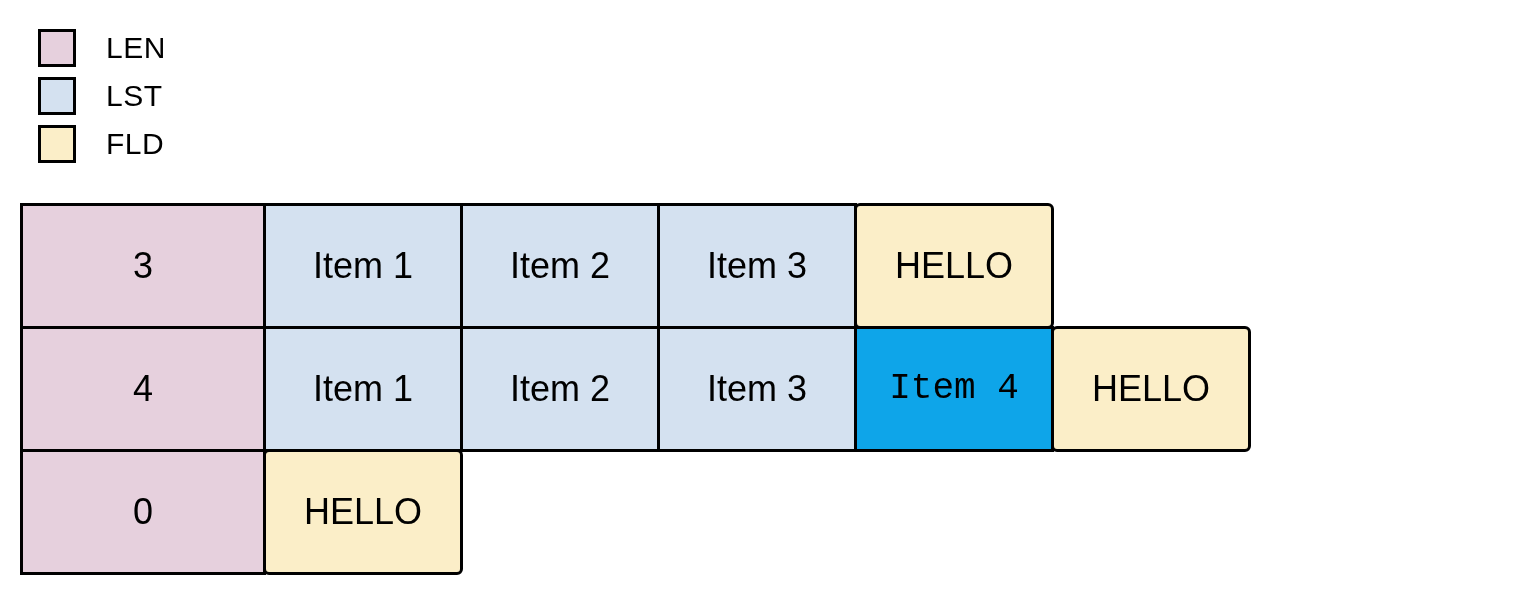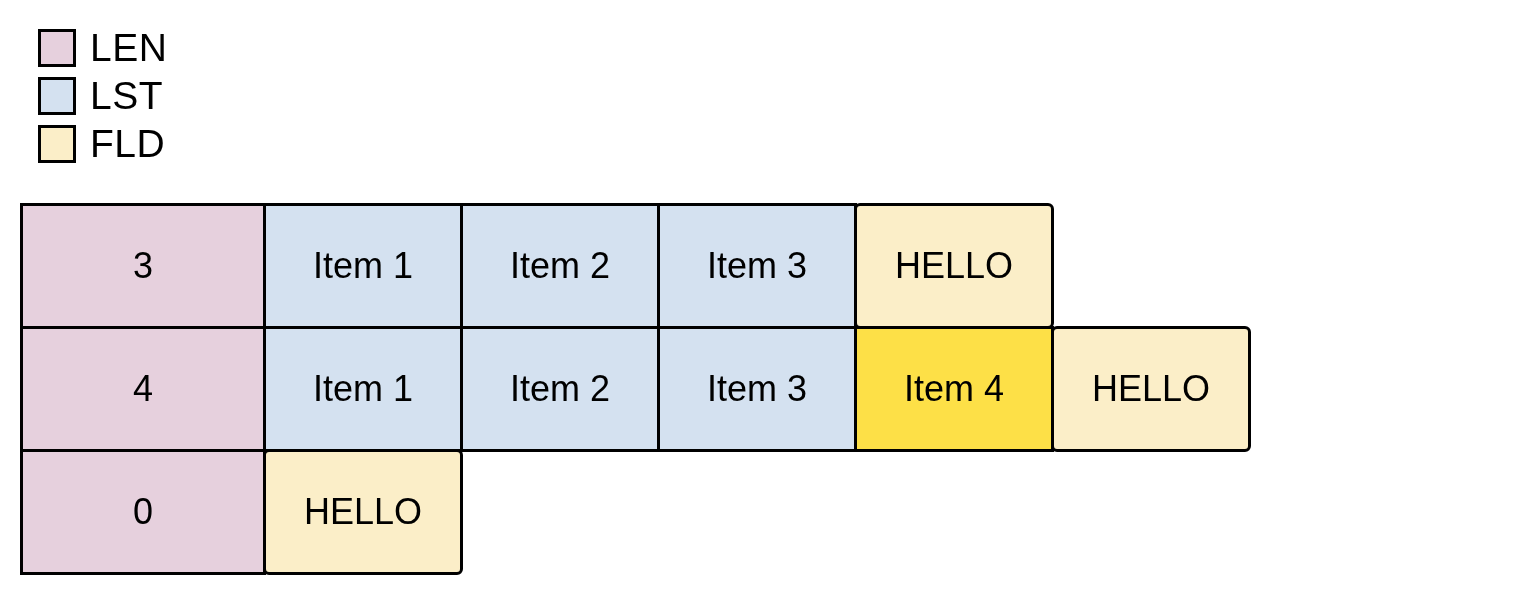--- a/index.html
+++ b/index.html
@@ -29,22 +29,22 @@
     align-items: center;
     height: 48px;
   }
   .legend-swatch {
     width: 38px;
     height: 38px;
     border: 3px solid #000000;
     flex: 0 0 auto;
   }
   .legend-label {
-    margin-left: 14px;
-    font-size: 39px;
+    margin-left: 30px;
+    font-size: 30px;
     line-height: 42px;
     letter-spacing: 0.5px;
     white-space: nowrap;
   }
 
   
   #grid {
     position: absolute;
     left: 20px;
     top: 203px;
@@ -100,20 +100,20 @@
       <div class="cell c-lst w-col" style="background: rgb(212, 225, 240);">Item 1</div>
       <div class="cell c-lst w-col" style="background: rgb(212, 225, 240);">Item 2</div>
       <div class="cell c-lst w-col" style="background: rgb(212, 225, 240);">Item 3</div>
       <div class="cell c-fld w-col" style="background: rgb(251, 238, 200);">HELLO</div>
     </div>
     <div class="grid-row">
       <div class="cell c-len w-len" style="background: rgb(230, 208, 221);">4</div>
       <div class="cell c-lst w-col" style="background: rgb(212, 225, 240);">Item 1</div>
       <div class="cell c-lst w-col" style="background: rgb(212, 225, 240);">Item 2</div>
       <div class="cell c-lst w-col" style="background: rgb(212, 225, 240);">Item 3</div>
-      <div class="cell c-lst w-col" style="background: #fde047;">Item 4</div>
+      <div class="cell c-lst w-col" style="background: #0ea5e9; font-family: Liberation Mono, monospace;">Item 4</div>
       <div class="cell c-fld w-col" style="background: rgb(251, 238, 200);">HELLO</div>
     </div>
     <div class="grid-row">
       <div class="cell c-len w-len" style="background: rgb(230, 208, 221);">0</div>
       <div class="cell c-fld w-col" style="background: rgb(251, 238, 200);">HELLO</div>
     </div>
   </div>
 
 </body></html>

